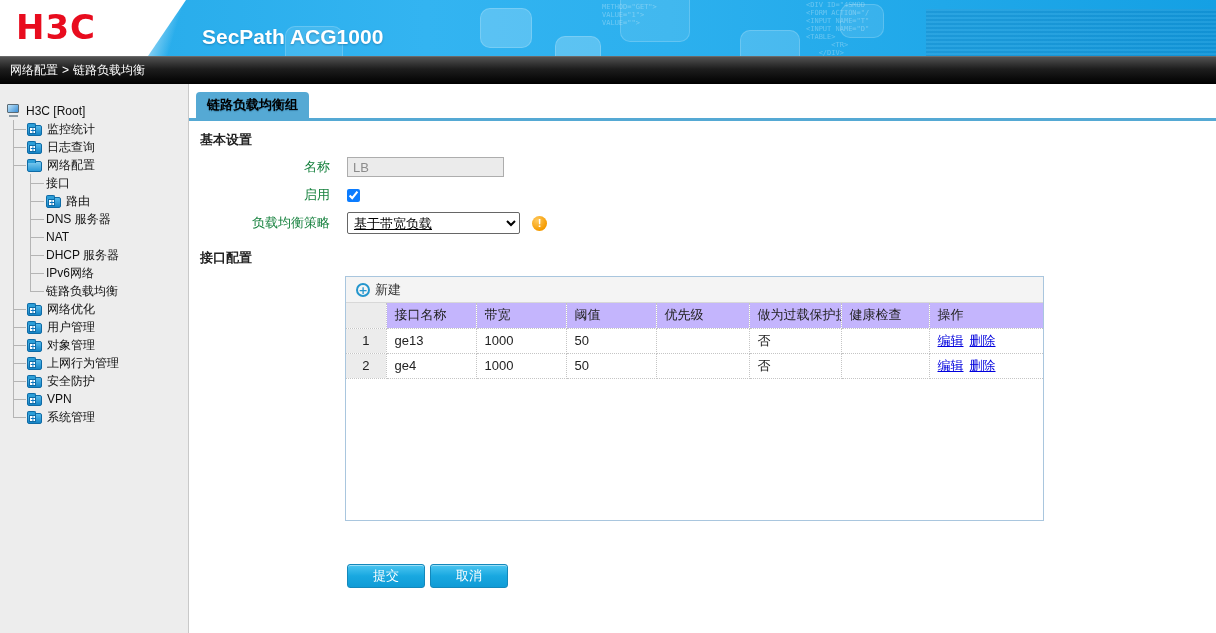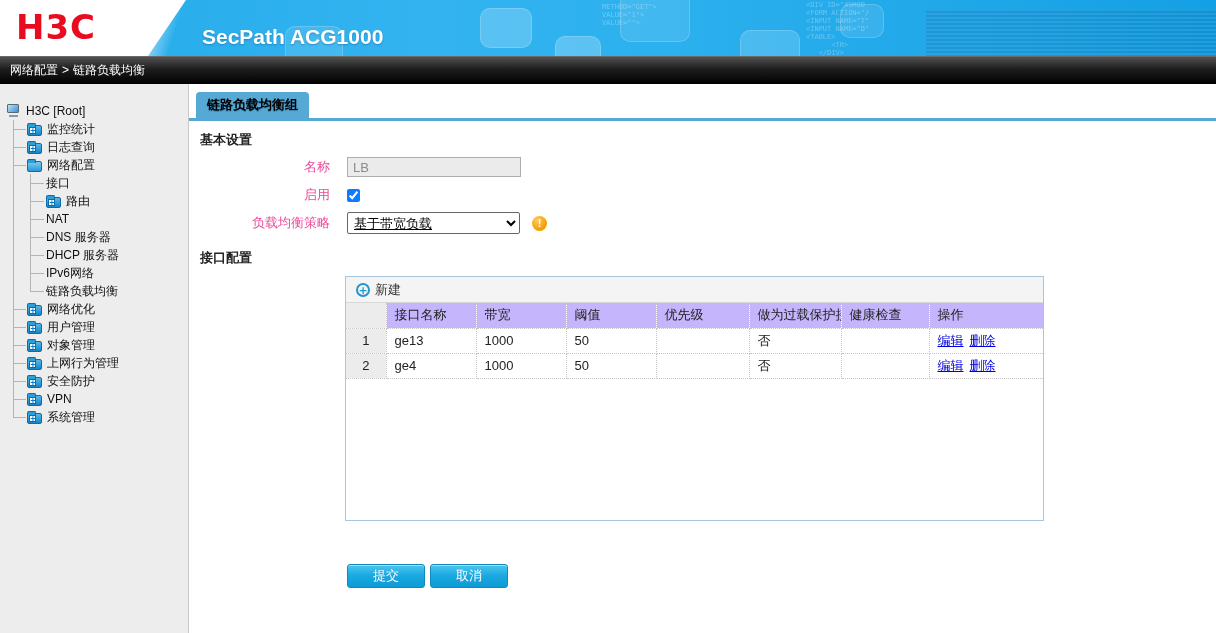--- a/index.html
+++ b/index.html
@@ -53,23 +53,23 @@
   .folder.open { background:linear-gradient(180deg,#7ecbf0,#2a99d6); }
 
   
   .tab-strip { padding-top:8px; }
   .tab { display:inline-block; margin-left:7px; background:#55a9d4; color:#000000; font-size:13px; font-weight:bold; height:26px; line-height:26px; padding:0 11px; border-radius:4px 4px 0 0; text-shadow:0 1px 1px rgba(0,60,100,0.35); cursor:pointer; }
   .tab-underline { height:3px; background:#55a9d4; }
 
   
   .section-heading { margin:10px 0 4px 11px; font-size:13px; font-weight:bold; color:#222; }
   .form-row { display:flex; align-items:center; height:28px; }
-  .form-row .flabel { width:141px; text-align:right; font-size:13px; color:#ec4899; }
+  .form-row .flabel { width:141px; text-align:right; font-size:13px; color:#15803d; }
   .form-row .fctrl { margin-left:17px; display:flex; align-items:center; }
-  .name-input { width:174px; height:20px; background:#ebebeb; border:1px solid #adadad; color:#8c8c8c; font-size:13px; padding:0 5px; }
+  .name-input { width:157px; height:20px; background:#ebebeb; border:1px solid #adadad; color:#8c8c8c; font-size:13px; padding:0 5px; }
   .enable-cb { width:13px; height:13px; accent-color:#0b7cff; cursor:pointer; }
   .policy-select { width:173px; height:22px; font-size:13px; border:1px solid #666; border-radius:2px; padding-left:2px; background:#fff; cursor:pointer;text-decoration:underline; }
   .warn-icon { display:inline-block; margin-left:12px; width:15px; height:15px; border-radius:50%; background:radial-gradient(circle at 35% 30%,#ffc95e,#f59b00 70%); color:#fff; font-size:11px; font-weight:bold; line-height:15px; text-align:center; }
 
   
   .grid-box { margin:9px 0 0 156px; width:699px; height:245px; border:1px solid #a9c6de; background:#fff; }
   .grid-toolbar { height:26px; background:#f4f4f4; border-bottom:1px solid #d8d8d8; display:flex; align-items:center; padding-left:10px; }
   .new-btn { display:flex; align-items:center; cursor:pointer; }
   .plus-circle { width:14px; height:14px; border:2px solid #2496cd; border-radius:50%; color:#2496cd; font:bold 11px/11px "DejaVu Sans",sans-serif; text-align:center; }
   .new-btn .nb-label { margin-left:5px; font-size:13px; color:#333; }
@@ -153,24 +153,24 @@
       <div class="trow l2">
         <span class="lbl">接口</span>
       </div>
       <div class="trow l2">
         <span class="folder">
             <span class="badge"></span>
           </span>
         <span class="lbl">路由</span>
       </div>
       <div class="trow l2">
+        <span class="lbl">DNS 服务器</span>
+      </div>
+      <div class="trow l2">
         <span class="lbl">NAT</span>
-      </div>
-      <div class="trow l2">
-        <span class="lbl">DNS 服务器</span>
       </div>
       <div class="trow l2">
         <span class="lbl">DHCP 服务器</span>
       </div>
       <div class="trow l2">
         <span class="lbl">IPv6网络</span>
       </div>
       <div class="trow l2">
         <span class="lbl">链路负载均衡</span>
       </div>

